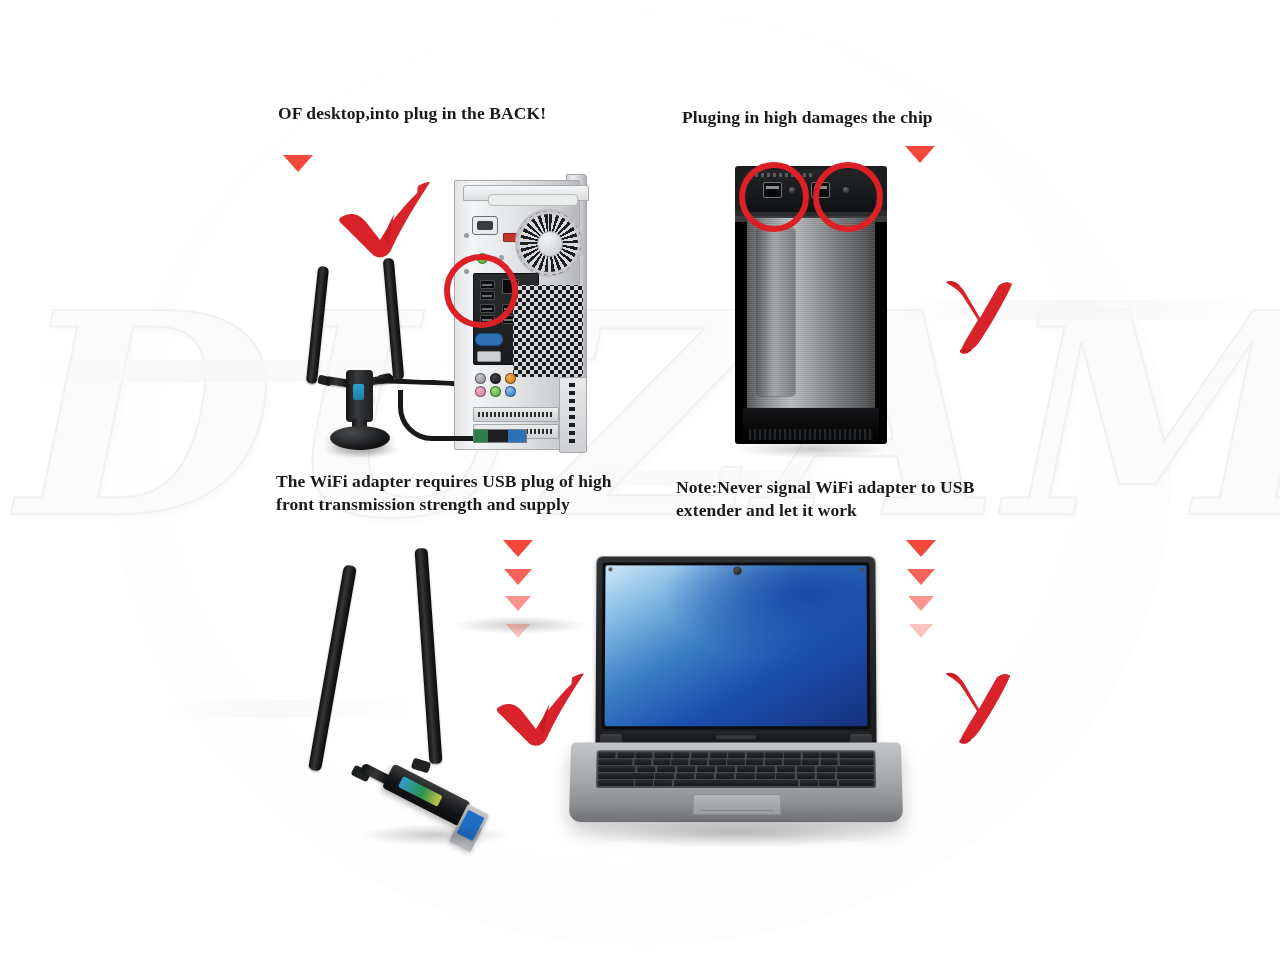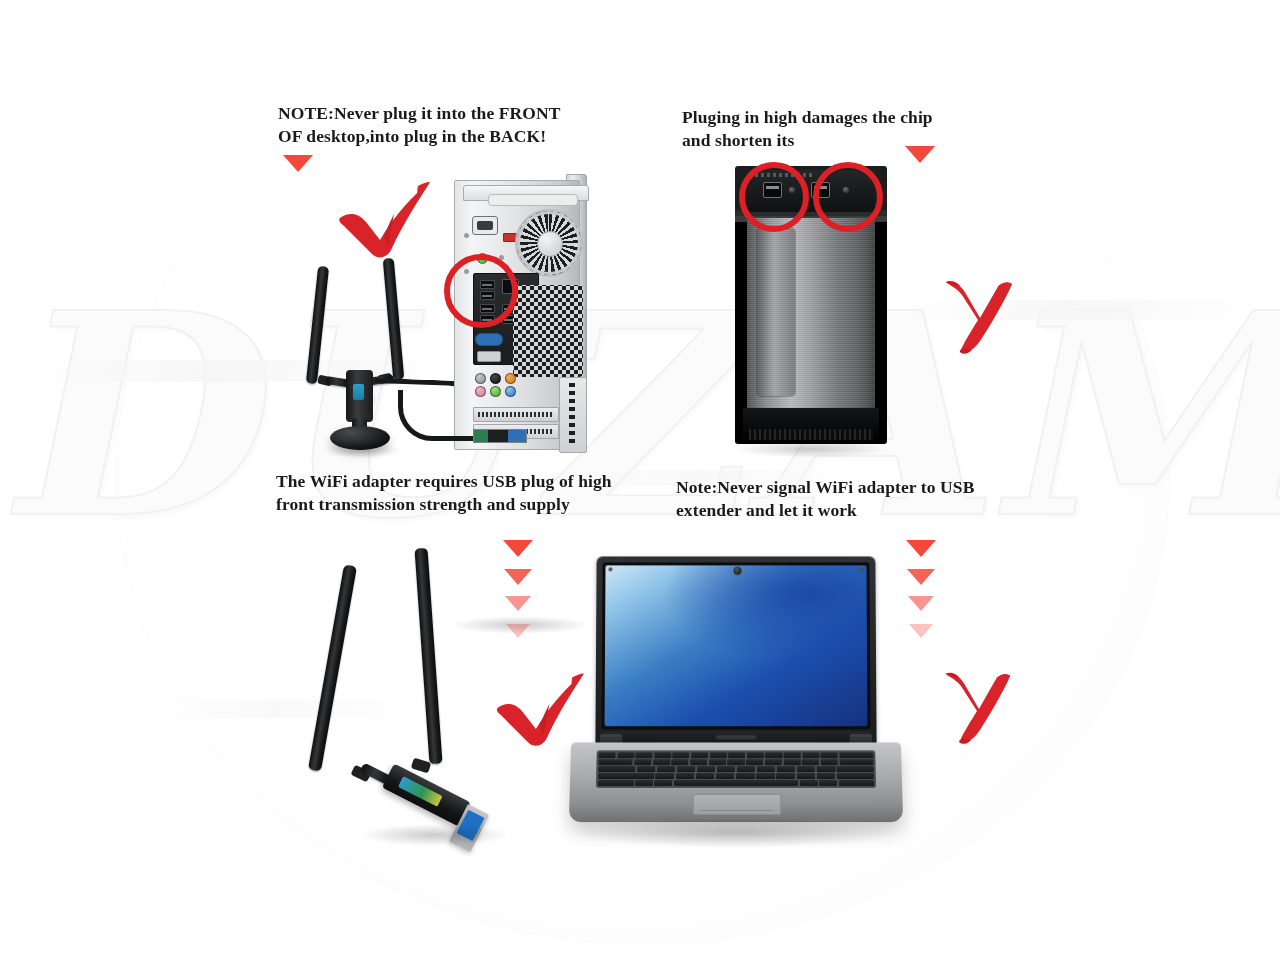--- a/index.html
+++ b/index.html
@@ -349,21 +349,20 @@
   <div class="wm-wrap">
     <div class="wm-text">DUZAMER</div>
   </div>
 
   <div class="streak" style="left:30px;top:360px;width:420px;height:22px;"></div>
   <div class="streak" style="left:900px;top:300px;width:360px;height:20px;"></div>
   <div class="streak" style="left:560px;top:470px;width:300px;height:16px;opacity:.8;"></div>
   <div class="streak" style="left:160px;top:700px;width:260px;height:18px;opacity:.7;"></div>
 
   <div class="caption" style="left:278px;top:102px;width:300px;">
-    <div>NOTE:Never plug it into the FRONT</div>
     <div>OF desktop,into plug in the BACK!</div>
   </div>
   <div class="tri" style="left:283px;top:155px;"></div>
 
   <svg class="mark" width="112" height="96" style="left:322px;top:168px;" viewBox="0 0 112 96">
     <path d="M18 50 C26 44 36 44 44 54 L58 72 C72 48 92 26 108 14 C98 30 82 54 70 80 C66 90 56 92 50 86 L22 58 C18 55 16 52 18 50 Z" fill="#d9232a"></path>
     <path d="M96 18 C100 16 104 14 108 14 C104 20 100 26 96 32 C95 27 95 22 96 18 Z" fill="#d9232a"></path>
     <path d="M62 70 C64 62 68 54 72 46 C70 58 68 68 66 78 Z" fill="#c81d23"></path>
   </svg>
 
@@ -427,21 +426,20 @@
       <div class="slot-rail"></div>
       <div class="bot-card"></div>
     </div>
     <div class="tr-circle"></div>
     <div class="tr-cable"></div>
     <div class="shadow-soft" style="left:4px;top:448px;width:140px;height:18px;"></div>
   </div>
 
   <div class="caption" style="left:682px;top:106px;width:320px;">
     <div>Pluging in high damages the chip</div>
-    <div>and shorten its</div>
   </div>
   <div class="tri" style="left:905px;top:146px;"></div>
 
   <div class="tower-front">
     <div class="tf-shell">
       <div class="tf-topbar">
         <div class="tf-label"></div>
         <div class="tf-port" style="left:16px;top:12px;width:17px;height:14px;"></div>
         <div class="tf-pin" style="left:42px;top:17px;"></div>
         <div class="tf-port" style="left:64px;top:12px;width:17px;height:14px;"></div>

